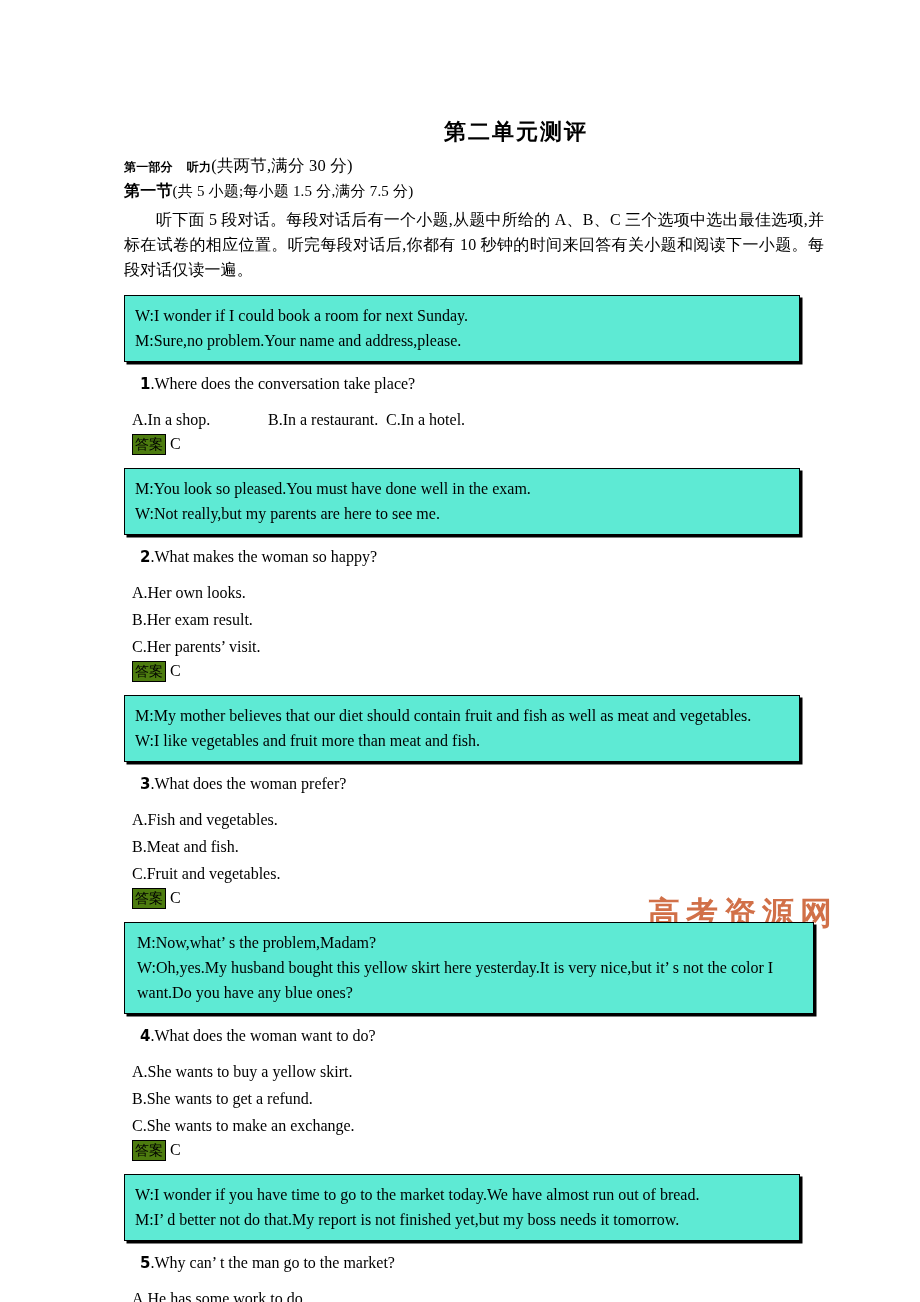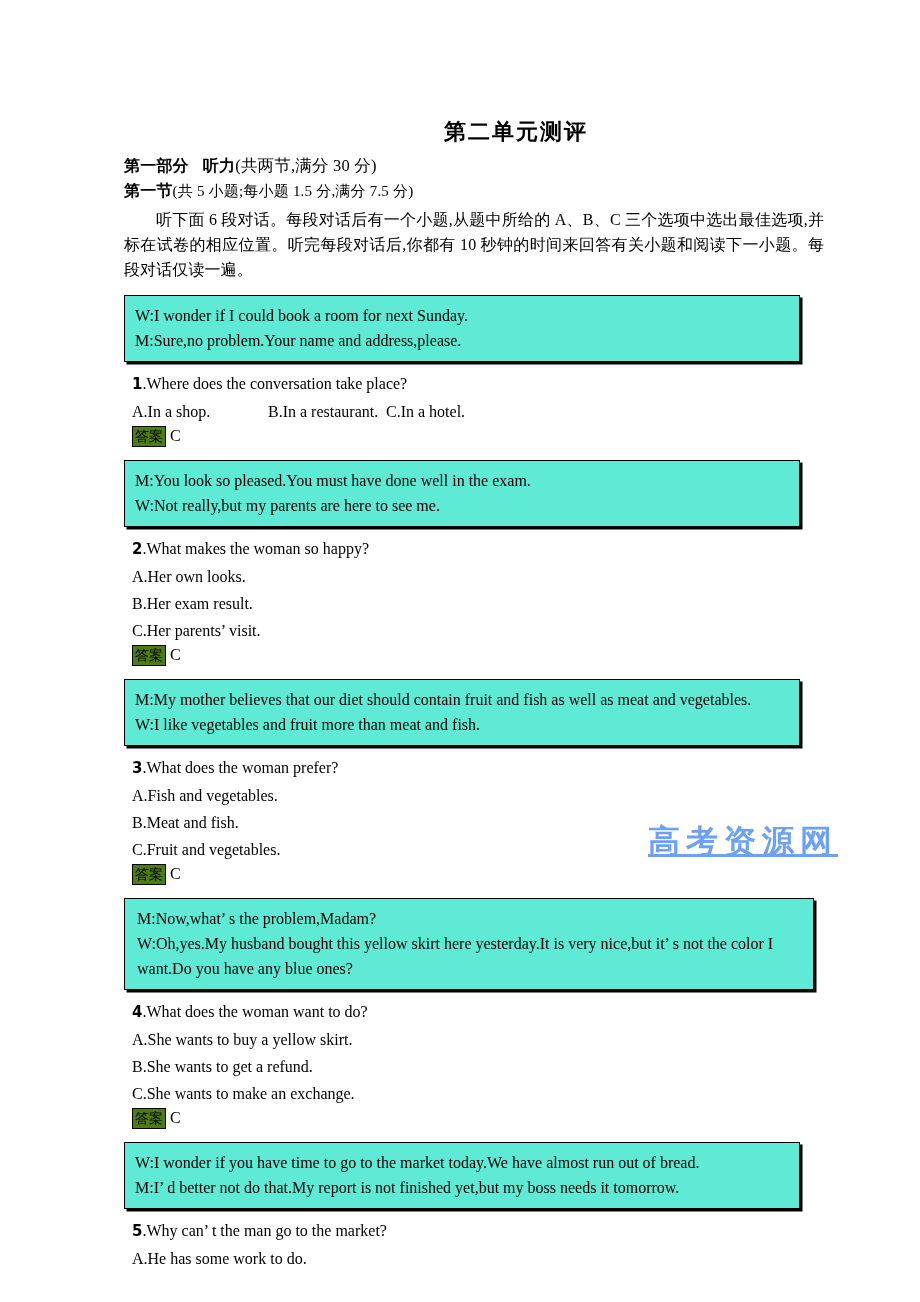--- a/index.html
+++ b/index.html
@@ -20,31 +20,30 @@
     position: absolute;
     left: 0; top: 0;
     width: 920px;
     height: 1302px;
   }
 
   
   .watermark {
     position: absolute;
     left: 648px;
-    top: 820px;
+    top: 892px;
     font-family: "DejaVu Sans", sans-serif;
     font-size: 32px;
     letter-spacing: 6px;
-    color: #3b82f6;
+    color: #c2410c;
     opacity: 0.75;
     white-space: nowrap;
     user-select: none;
     pointer-events: none;
     font-weight: bold;
-    text-decoration: underline;
   }
 
   
   .content {
     position: absolute;
     left: 124px;
     top: 0;
     width: 700px;
   }
 
@@ -71,21 +70,21 @@
 
   .part-head {
     font-size: 16.5px;
     margin: 0;
     padding-top: 9px;
     letter-spacing: 0.2px;
   }
   .part-head .zh-bold {
     font-family: "DejaVu Sans", sans-serif;
     font-weight: bold;
-    font-size: 16px;
+    font-size: 12px;
   }
   .part-head .gap { display: inline-block; width: 14px; }
 
   .section-head {
     font-size: 16.5px;
     margin: 0;
     padding-top: 4px;
     letter-spacing: 0.2px;
   }
   .section-head .zh-bold {
@@ -129,21 +128,21 @@
     white-space: normal;
   }
 
   
   .question {
     margin-top: 9px;
   }
   .q-stem {
     font-size: 16px;
     line-height: 25px;
-    margin: 0;
+    margin: 8px;
     padding-left: 8px;
   }
   .q-num {
     font-family: "DejaVu Sans", sans-serif;
     font-weight: bold;
     font-size: 15px;
   }
   .opts-inline {
     font-size: 16px;
     line-height: 25px;
@@ -196,21 +195,21 @@
   <div class="watermark">高考资源网</div>
 
   <div class="content">
 
     <div class="doc-title">第二单元测评</div>
 
     <div class="part-head"><span class="zh-bold">第一部分</span><span class="gap"></span><span class="zh-bold">听力</span><span>(共两节,满分 30 分)</span></div>
 
     <div class="section-head"><span class="zh-bold">第一节</span><span class="small">(共 5 小题;每小题 1.5 分,满分 7.5 分)</span></div>
 
-    <div class="directions">听下面 6 段对话。每段对话后有一个小题,从题中所给的 A、B、C 三个选项中选出最佳选项,并标在试卷的相应位置。听完每段对话后,你都有 10 秒钟的时间来回答有关小题和阅读下一小题。每段对话仅读一遍。</div>
+    <div class="directions">听下面 5 段对话。每段对话后有一个小题,从题中所给的 A、B、C 三个选项中选出最佳选项,并标在试卷的相应位置。听完每段对话后,你都有 10 秒钟的时间来回答有关小题和阅读下一小题。每段对话仅读一遍。</div>
 
     <div id="items-host">
         <div>
           <div class="dialog-box w1">
             <div class="dialog-line">W:I wonder if I could book a room for next Sunday.</div>
             <div class="dialog-line">M:Sure,no problem.Your name and address,please.</div>
           </div>
           <div class="question">
             <div class="q-stem"><span class="q-num">1</span><span>.Where does the conversation take place?</span></div>
             <div class="opts-inline"><span class="opt o1">A.In a shop.</span><span class="opt o2">B.In a restaurant.</span><span class="opt o3">C.In a hotel.</span></div>

